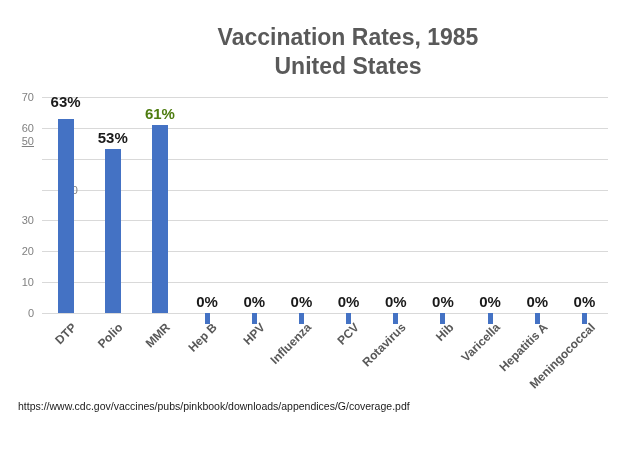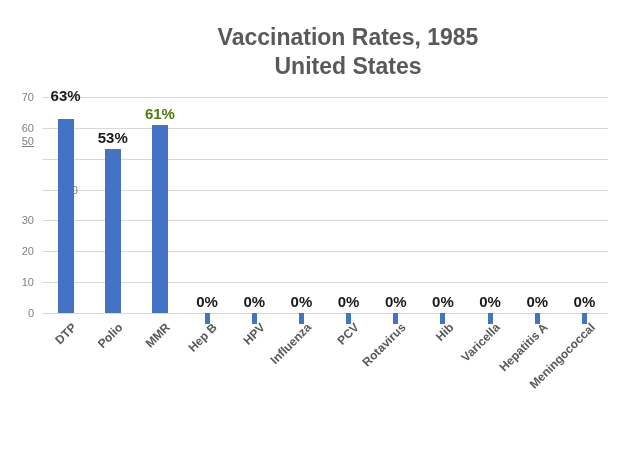--- a/index.html
+++ b/index.html
@@ -98,21 +98,21 @@
       <div class="ylab" style="left: 0px; top: 214.429px; color: rgb(128, 128, 128);">30</div>
       <div class="gridline" style="left: 42px; width: 566px; top: 189.571px; background: rgb(217, 217, 217);"></div>
       <div class="ylab" style="left: 0px; top: 183.571px; color: rgb(128, 128, 128); padding-left: 44px;">40</div>
       <div class="gridline" style="left: 42px; width: 566px; top: 158.714px; background: rgb(217, 217, 217);"></div>
       <div class="ylab" style="left: 0px; top: 135px; color: rgb(128, 128, 128); text-decoration: underline;">50</div>
       <div class="gridline" style="left: 42px; width: 566px; top: 127.857px; background: rgb(217, 217, 217);"></div>
       <div class="ylab" style="left: 0px; top: 121.857px; color: rgb(128, 128, 128);">60</div>
       <div class="gridline" style="left: 42px; width: 566px; top: 97px; background: rgb(217, 217, 217);"></div>
       <div class="ylab" style="left: 0px; top: 91px; color: rgb(128, 128, 128);">70</div>
       <div class="bar" style="left: 57.5833px; width: 16px; top: 118.6px; height: 194.4px; background: rgb(68, 114, 196);"></div>
-      <div class="vlab" style="left: 35.5833px; top: 88px; color: rgb(26, 26, 26);">63%</div>
+      <div class="vlab" style="left: 35.5833px; top: 94px; color: rgb(26, 26, 26);">63%</div>
       <div class="xlab" style="right: 570.417px; top: 321px; color: rgb(89, 89, 89);">DTP</div>
       <div class="bar" style="left: 104.75px; width: 16px; top: 149.457px; height: 163.543px; background: rgb(68, 114, 196);"></div>
       <div class="vlab" style="left: 82.75px; top: 130.457px; color: rgb(26, 26, 26);">53%</div>
       <div class="xlab" style="right: 523.25px; top: 321px; color: rgb(89, 89, 89);">Polio</div>
       <div class="bar" style="left: 151.917px; width: 16px; top: 124.771px; height: 188.229px; background: rgb(68, 114, 196);"></div>
       <div class="vlab" style="left: 129.917px; top: 105.771px; color: #4d7c0f;">61%</div>
       <div class="xlab" style="right: 476.083px; top: 321px; color: rgb(89, 89, 89);">MMR</div>
       <div class="stub" style="left: 204.583px; width: 5px; top: 313px; height: 11px; background: rgb(68, 114, 196);"></div>
       <div class="vlab" style="left: 177.083px; top: 294px; color: rgb(26, 26, 26);">0%</div>
       <div class="xlab" style="right: 428.917px; top: 321px; color: rgb(89, 89, 89);">Hep B</div>
@@ -136,15 +136,16 @@
       <div class="xlab" style="right: 145.917px; top: 321px; color: rgb(89, 89, 89);">Varicella</div>
       <div class="stub" style="left: 534.75px; width: 5px; top: 313px; height: 11px; background: rgb(68, 114, 196);"></div>
       <div class="vlab" style="left: 507.25px; top: 294px; color: rgb(26, 26, 26);">0%</div>
       <div class="xlab" style="right: 98.75px; top: 321px; color: rgb(89, 89, 89);">Hepatitis A</div>
       <div class="stub" style="left: 581.917px; width: 5px; top: 313px; height: 11px; background: rgb(68, 114, 196);"></div>
       <div class="vlab" style="left: 554.417px; top: 294px; color: rgb(26, 26, 26);">0%</div>
       <div class="xlab" style="right: 51.5833px; top: 321px; color: rgb(89, 89, 89);">Meningococcal</div>
     </div>
 
   <div class="source">
+    <div>https://www.cdc.gov/vaccines/pubs/pinkbook/downloads/appendices/G/coverage.pdf</div>
   </div>
 
 </div>
 
 </body></html>

